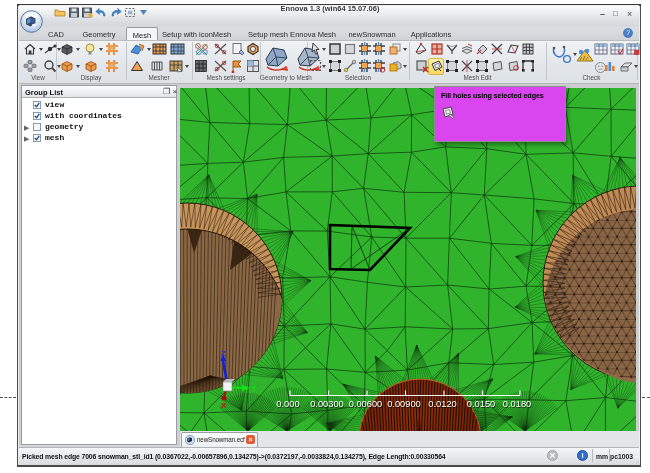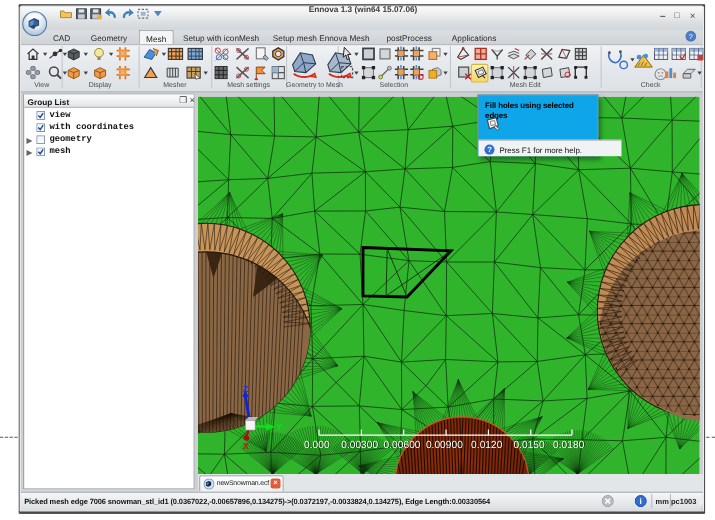--- a/index.html
+++ b/index.html
@@ -52,23 +52,23 @@
 <svg class="abs" style="left:138px;top:7px" width="12" height="11" viewBox="0 0 12 11">
     <path d="M2 3 L9 3 L5.5 8 Z" fill="#4f86c0"></path>
   </svg>
 <div class="abs" style="left:240px;top:4px;width:180px;text-align:center;font-size:7.5px;color:#3a3a3a;font-weight:bold;">Ennova 1.3 (win64 15.07.06)</div>
 <div class="abs" style="left:600px;top:9px;color:#4a4a4a;font-size:9px;font-weight:bold;">–</div>
 <div class="abs" style="left:613px;top:9px;color:#4a4a4a;font-size:8px;">□</div>
 <div class="abs" style="left:627px;top:9px;color:#4a4a4a;font-size:9px;">×</div>
 <div class="abs" style="left:40px;top:28px;width:32px;height:12px;text-align:center;font-size:7.5px;color:#2a2a2a;padding-top:2px;">CAD</div>
 <div class="abs" style="left:76px;top:28px;width:46px;height:12px;text-align:center;font-size:7.5px;color:#2a2a2a;padding-top:2px;">Geometry</div>
 <div class="abs" style="left:126px;top:27px;width:32px;height:13px;background:#f4f5f6;border:1px solid #989ca0;border-bottom:none;border-radius:2px 2px 0 0;text-align:center;font-size:7.5px;color:#1a1a1a;padding-top:3px;">Mesh</div>
-<div class="abs" style="left:162px;top:28px;width:78px;height:12px;text-align:center;font-size:7.5px;color:#2a2a2a;padding-top:2px;">Setup with iconMesh</div>
+<div class="abs" style="left:162px;top:28px;width:78px;height:12px;font-size:7.5px;color:#2a2a2a;padding-top:2px;">Setup with iconMesh</div>
 <div class="abs" style="left:244px;top:28px;width:96px;height:12px;text-align:center;font-size:7.5px;color:#2a2a2a;padding-top:2px;">Setup mesh Ennova Mesh</div>
-<div class="abs" style="left:346px;top:28px;width:52px;height:12px;text-align:center;font-size:7.5px;color:#2a2a2a;padding-top:2px;">postProcess</div>
+<div class="abs" style="left:346px;top:28px;width:52px;height:12px;text-align:center;font-size:7.5px;color:#2a2a2a;padding-top:2px;">newSnowman</div>
 <div class="abs" style="left:404px;top:28px;width:54px;height:12px;text-align:center;font-size:7.5px;color:#2a2a2a;padding-top:2px;">Applications</div>
 <svg class="abs" style="left:623px;top:28px" width="10" height="10" viewBox="0 0 10 10">
     <circle cx="5" cy="5" r="4.6" fill="#4a7ec8" stroke="#2d5a9f" stroke-width="0.5"></circle>
     <text x="5" y="7.4" font-size="6.5" fill="#fff" text-anchor="middle" font-family="Liberation Sans">?</text>
   </svg>
 <div class="abs" style="left:19px;top:40px;width:620px;height:44px;background:linear-gradient(#f0f2f4,#e2e6ea 60%,#dde2e6);border-top:1px solid #b8bcc0;border-bottom:1px solid #b4b8bc;"></div>
 <div class="abs" style="left:56px;top:42px;width:1px;height:38px;background:#c3c7cb;"></div>
 <div class="abs" style="left:20px;top:74px;width:36px;text-align:center;font-size:6.3px;color:#4a4a4a;white-space:nowrap;">View</div>
 <div class="abs" style="left:126px;top:42px;width:1px;height:38px;background:#c3c7cb;"></div>
 <div class="abs" style="left:56px;top:74px;width:70px;text-align:center;font-size:6.3px;color:#4a4a4a;white-space:nowrap;">Display</div>
@@ -567,30 +567,23 @@
     <path d="M4 4 L9 9 M9 4 L4 9" stroke="#fff" stroke-width="1.6"></path>
   </svg>
 <svg class="abs" style="left:577px;top:450px" width="11" height="11" viewBox="0 0 13 13">
     <circle cx="6.5" cy="6.5" r="6" fill="#2f6fd0" stroke="#1d4a9f"></circle>
     <text x="6.5" y="9.5" font-size="9" fill="#fff" text-anchor="middle" font-weight="bold">i</text>
   </svg>
 <div class="abs" style="left:592px;top:449px;width:1px;height:13px;background:#b8bbbe;"></div>
 <div class="abs" style="left:596px;top:453px;font-size:6.8px;font-weight:bold;color:#222;">mm</div>
 <div class="abs" style="left:609px;top:449px;width:1px;height:13px;background:#b8bbbe;"></div>
 <div class="abs" style="left:610px;top:453px;font-size:6.8px;font-weight:bold;color:#222;">pc1003</div>
-<div class="abs" style="left:434px;top:86px;width:110px;height:56px;background:#0ea5e9;border:1px solid #8a8d90;box-shadow:2px 3px 4px rgba(0,0,0,0.35);z-index:50;">
+<div class="abs" style="left:434px;top:86px;width:132px;height:56px;background:#d946ef;border:1px solid #8a8d90;box-shadow:2px 3px 4px rgba(0,0,0,0.35);z-index:50;">
 <div style="font-size:7.2px;font-weight:bold;color:#000;padding:4px 0 0 6px;letter-spacing:-0.1px;">Fill holes using selected edges</div>
 <svg style="position:absolute;left:6px;top:18px" width="15" height="15" viewBox="0 0 15 15">
 <path d="M2 4 L10 2 L12 9 L4 12 Z" fill="#f2f2f2" stroke="#444" stroke-width="1"></path>
 <path d="M4.5 5.5 L8.5 4.5 L9.5 8 L5.5 9.2 Z" fill="none" stroke="#666" stroke-width="0.7"></path>
 <path d="M9 9 L13 12 L11.5 13.5 L8 10.5 Z" fill="#ddd" stroke="#555" stroke-width="0.8"></path>
     </svg>
-<div style="position:absolute;left:0;top:40px;width:130px;border-top:1px solid #b5b8ba;background:#f1f2f3;height:15px;">
-<svg style="position:absolute;left:5px;top:3px" width="10" height="10" viewBox="0 0 10 10">
-        <circle cx="5" cy="5" r="4.6" fill="#2f6fd0"></circle>
-        <text x="5" y="7.6" font-size="7" fill="#fff" text-anchor="middle" font-weight="bold">?</text>
-      </svg>
-<div style="position:absolute;left:19px;top:3.5px;font-size:7.2px;color:#111;">Press F1 for more help.</div>
-</div>
   </div>
 <div class="abs" style="left:0px;top:397px;width:16px;border-top:1.4px dashed #555;"></div>
 <div class="abs" style="left:642px;top:397px;width:8px;border-top:1.4px dashed #555;"></div>
 <div class="abs" style="left:17px;top:465px;width:624px;height:2px;background:#4a4a4a;"></div>
 <div class="abs" style="left:636px;top:456px;width:3px;height:8px;background:linear-gradient(135deg,#fdfdfd 0%,#c4c7ca 100%);"></div>
 </body></html>

